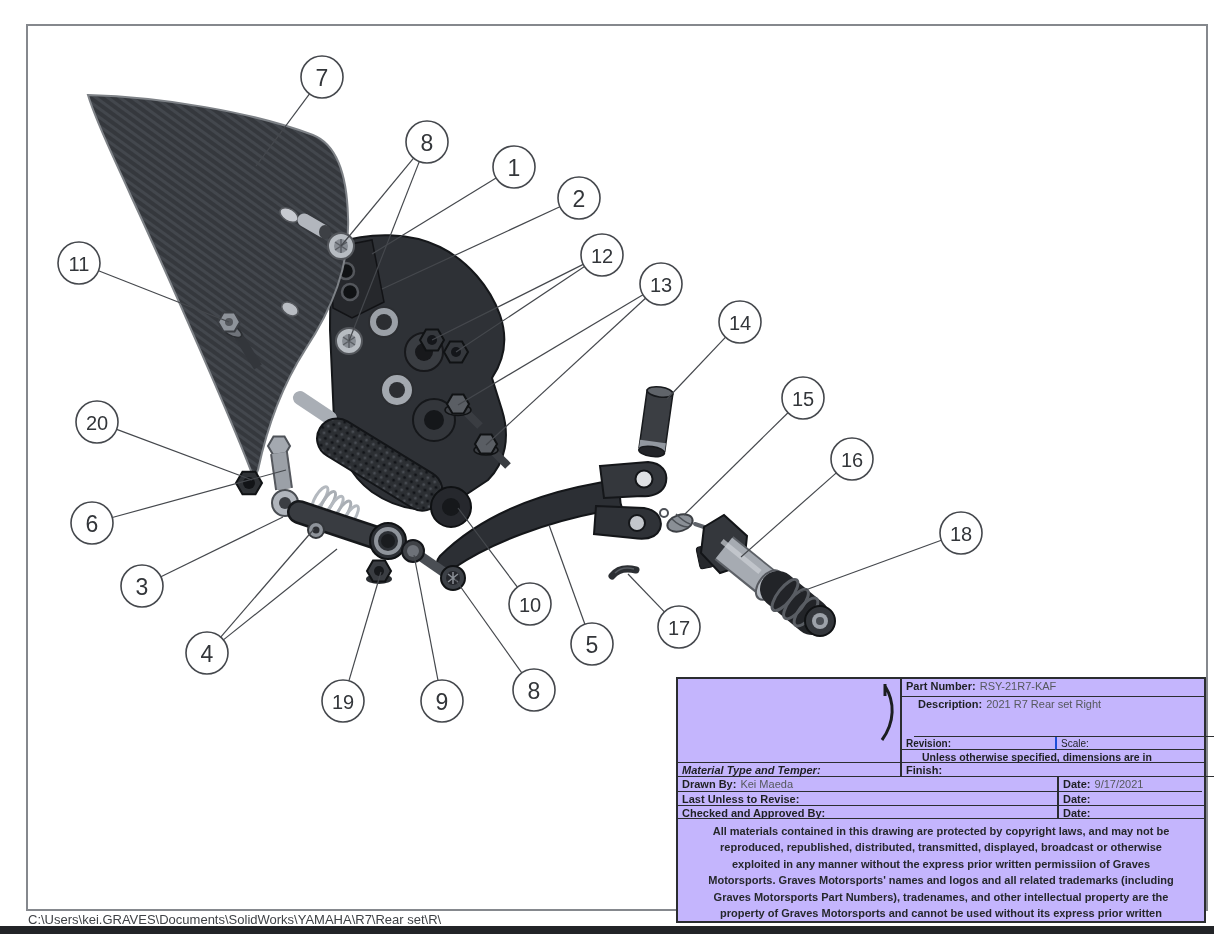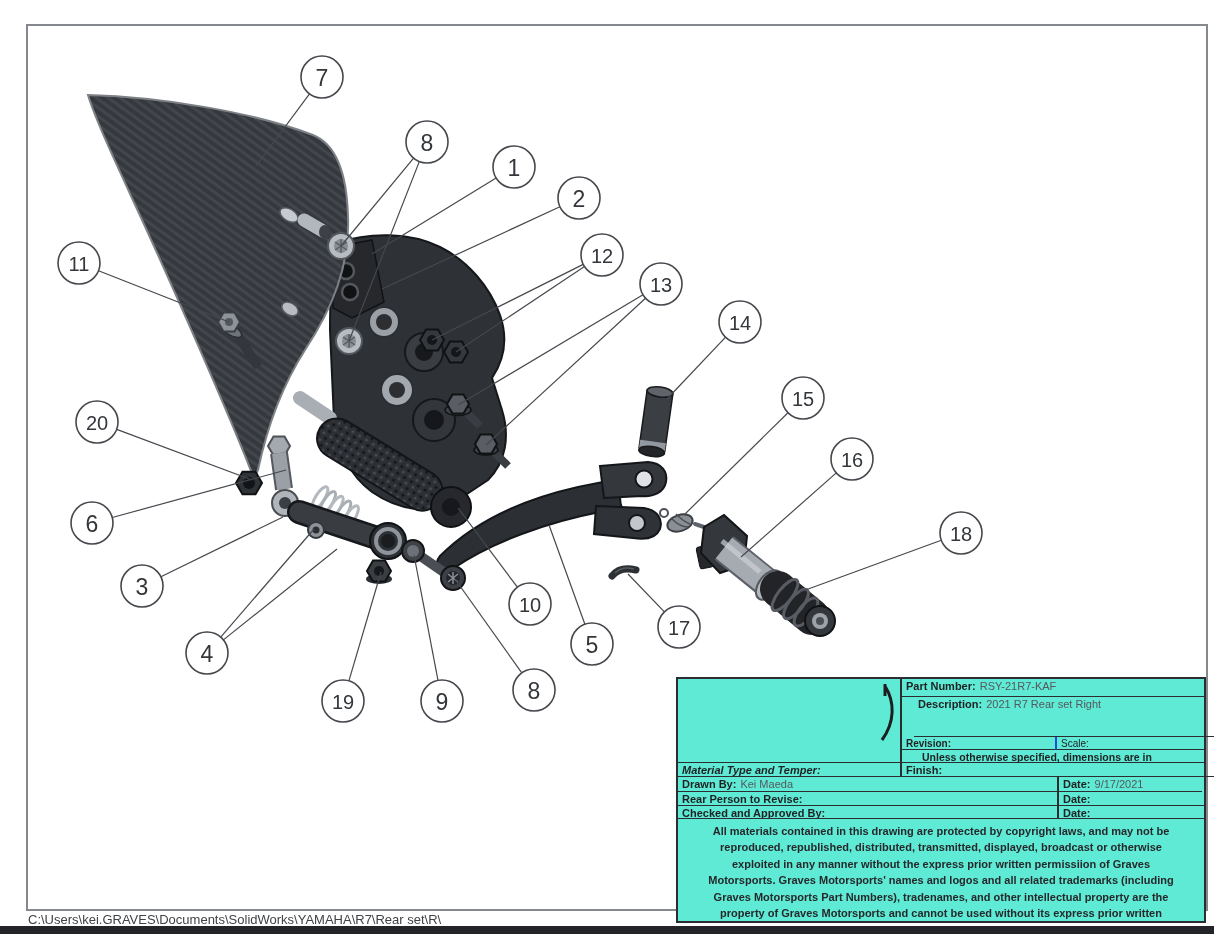--- a/index.html
+++ b/index.html
@@ -4,21 +4,21 @@
 <style>
   html,body{margin:0;padding:0;background:#ffffff;}
   .sheet{
     position:relative;width:1214px;height:934px;background:#ffffff;
     font-family:"Liberation Sans",sans-serif;overflow:hidden;
   }
   .drawing-svg{position:absolute;left:0;top:0;width:1214px;height:934px;}
   
   .titleblock{
     position:absolute;left:676px;top:677px;width:530px;height:246px;
-    border:2px solid #2b2d30;box-sizing:border-box;background:#5eead4;
+    border:2px solid #2b2d30;box-sizing:border-box;background:#c4b5fd;
     color:#1e2023;font-size:11px;
   }
   .tb{position:absolute;box-sizing:border-box;overflow:hidden;white-space:nowrap;}
   .lbl{font-weight:bold;color:#1e2023;}
   .val{font-weight:normal;color:#55585d;margin-left:4px;}
   .cell-pad{padding:1px 0 0 4px;}
   .bb{border-bottom:1.5px solid #2b2d30;}
   .br{border-right:2px solid #2b2d30;}
   .logo-cell{left:0;top:0;width:224px;height:84px;}
   .info-pn{left:224px;top:0;width:302px;height:18px;}
@@ -331,21 +331,21 @@
     </div>
 
     <div class="tb row-drawn-l bb cell-pad">
       <span class="lbl">Drawn By:</span><span class="val">Kei Maeda</span>
     </div>
     <div class="tb row-drawn-r bb cell-pad">
       <span class="lbl">Date:</span><span class="val">9/17/2021</span>
     </div>
 
     <div class="tb row-last-l bb cell-pad">
-      <span class="lbl">Rear Person to Revise:</span>
+      <span class="lbl">Last Unless to Revise:</span>
     </div>
     <div class="tb row-last-r bb cell-pad">
       <span class="lbl">Date:</span>
     </div>
 
     <div class="tb row-chk-l bb cell-pad">
       <span class="lbl">Checked and Approved By:</span>
     </div>
     <div class="tb row-chk-r bb cell-pad">
       <span class="lbl">Date:</span>

